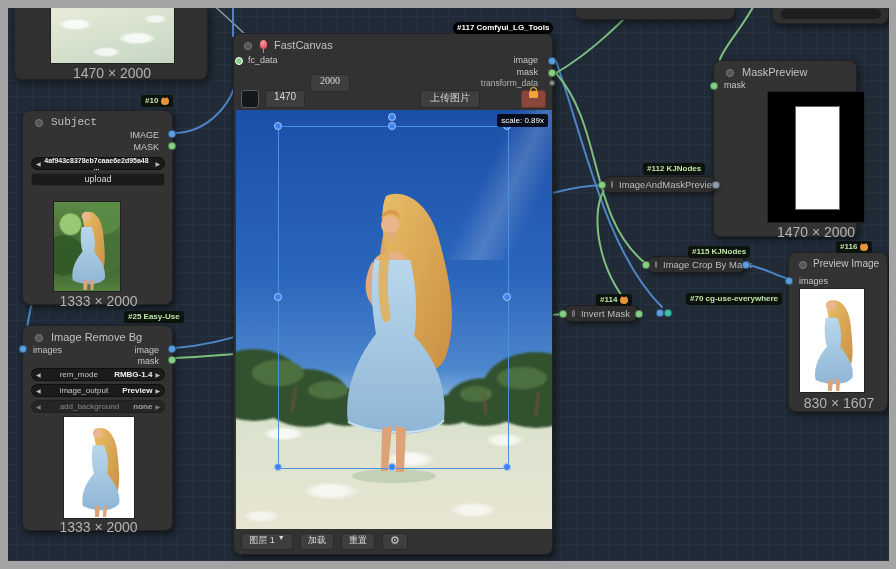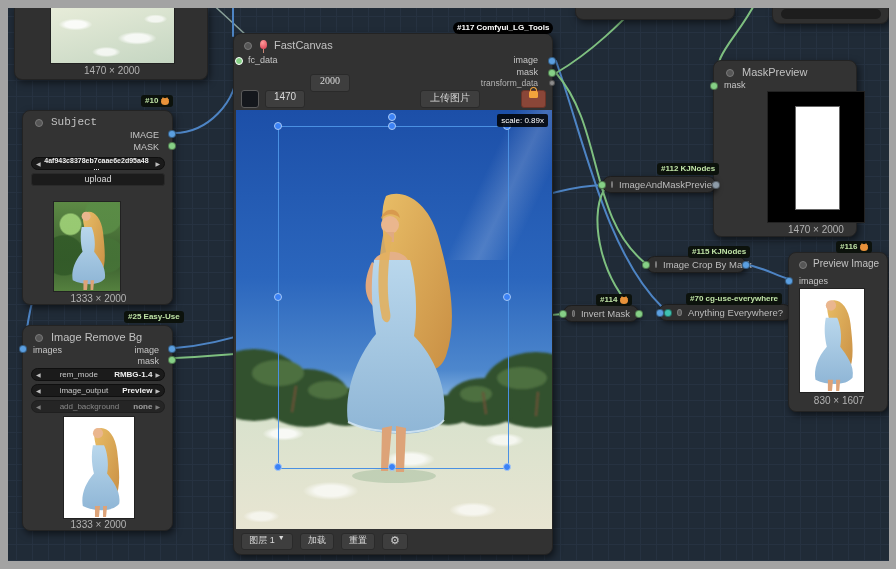--- a/index.html
+++ b/index.html
@@ -33,21 +33,21 @@
   .cat::before{left:0;} .cat::after{right:0;}
   .wpill{position:absolute;height:13px;background:#1b1b1b;border:1px solid #0f0f0f;border-radius:7px;
     font-size:8px;color:#c9c9c9;display:flex;align-items:center;box-sizing:border-box;padding:0 4px;}
   .wpill .arr{font-size:6px;color:#bdbdbd;}
   .wpill .wname{flex:0 0 auto;margin-left:19px;}
   .wpill .wval{flex:1 1 auto;text-align:right;margin-right:3px;color:#efefef;font-weight:bold;}
   .wpill.center .wval{text-align:center;font-weight:bold;}
   .btn{position:absolute;background:#3e3e3e;border:1px solid #2a2a2a;border-radius:3px;color:#dadada;
     font-size:10px;display:flex;justify-content:center;box-sizing:border-box;white-space:nowrap;}
   .imgbox{position:absolute;box-shadow:0 0 0 1px #222;}
-  .caption{position:absolute;font-size:10px;color:#b2b2b2;text-align:center;white-space:nowrap;}
+  .caption{position:absolute;font-size:14px;color:#b2b2b2;text-align:center;white-space:nowrap;}
   .pillnode{position:absolute;background:#2e2e2e;border:1px solid #1d1d1d;border-radius:9px;height:17px;
     box-shadow:2px 2px 5px rgba(0,0,0,.5);z-index:2;display:flex;align-items:center;box-sizing:border-box;
     font-size:10px;color:#bcbcbc;padding:0 8px;white-space:nowrap;}
   .pillnode .pdot{width:7px;height:7px;border-radius:50%;background:#555;border:1px solid #7c7c7c;margin-right:6px;box-sizing:border-box;}
   .edot{position:absolute;width:8px;height:8px;border-radius:50%;border:1px solid rgba(0,0,0,.4);box-sizing:border-box;z-index:3;}
   .balloon{display:inline-block;width:7px;height:9px;background:radial-gradient(circle at 35% 30%,#ff9a9a,#d83a4e);
     border-radius:50% 50% 48% 48%;position:relative;}
   .balloon::after{content:'';position:absolute;left:3px;top:9px;width:1px;height:4px;background:#c87;}
   .lock{position:relative;width:9px;height:7px;background:#f2a33c;border-radius:1.5px;}
   .lock::before{content:'';position:absolute;left:1px;top:-4px;width:5px;height:5px;border:1.5px solid #f2a33c;
@@ -299,21 +299,21 @@
     <span class="ndot" style="left:12px;top:8px;"></span>
     <div class="ntitle" style="left:28px;top:5px;">MaskPreview</div>
     <span class="slot green" style="left:-4px;top:21px;"></span>
     <div class="slotlabel" style="left:10px;top:19px;">mask</div>
     <div class="imgbox" style="left:54px;top:31px;width:96px;height:130px;background:#000;">
       <div style="position:absolute;left:28px;top:15px;width:43px;height:102px;background:#fff;box-shadow:0 0 0 1px #666;"></div>
     </div>
     <div class="caption" style="left:6px;top:163px;width:192px;">1470 × 2000</div>
   </div>
 
-  <div class="badge" style="left:657px;top:163px;">
+  <div class="badge" style="left:643px;top:163px;">
     <span>#112 KJNodes</span>
   </div>
   <div class="pillnode" style="left:602px;top:176px;width:114px;">
     <span class="pdot"></span>
     <span style="font-size:9.5px;">ImageAndMaskPreview</span>
   </div>
   <span class="edot" style="left:598px;top:181px;background:#86d086;"></span>
   <span class="edot" style="left:712px;top:181px;background:#8d9ba8;"></span>
 
   <div class="badge" style="left:688px;top:246px;">
@@ -332,24 +332,20 @@
   </div>
   <div class="pillnode" style="left:563px;top:305px;width:76px;">
     <span class="pdot"></span>
     <span style="font-size:9.5px;">Invert Mask</span>
   </div>
   <span class="edot" style="left:559px;top:310px;background:#86d086;"></span>
   <span class="edot" style="left:635px;top:310px;background:#86d086;"></span>
 
   <div class="badge" style="left:686px;top:293px;">
     <span>#70 cg-use-everywhere</span>
-  </div>
-  <div class="pillnode" style="left:658px;top:304px;width:134px;padding-left:18px;">
-    <span class="pdot"></span>
-    <span style="font-size:9.5px;">Anything Everywhere?</span>
   </div>
   <span class="edot" style="left:656px;top:309px;background:#5b9fe0;"></span>
   <span class="edot" style="left:664px;top:309px;background:#3fc1b0;"></span>
 
   <div class="badge" style="left:836px;top:241px;">
     <span>#116</span>
     <span class="cat"></span>
   </div>
   <div class="node" style="left:788px;top:252px;width:100px;height:160px;">
     <span class="ndot" style="left:10px;top:8px;"></span>

